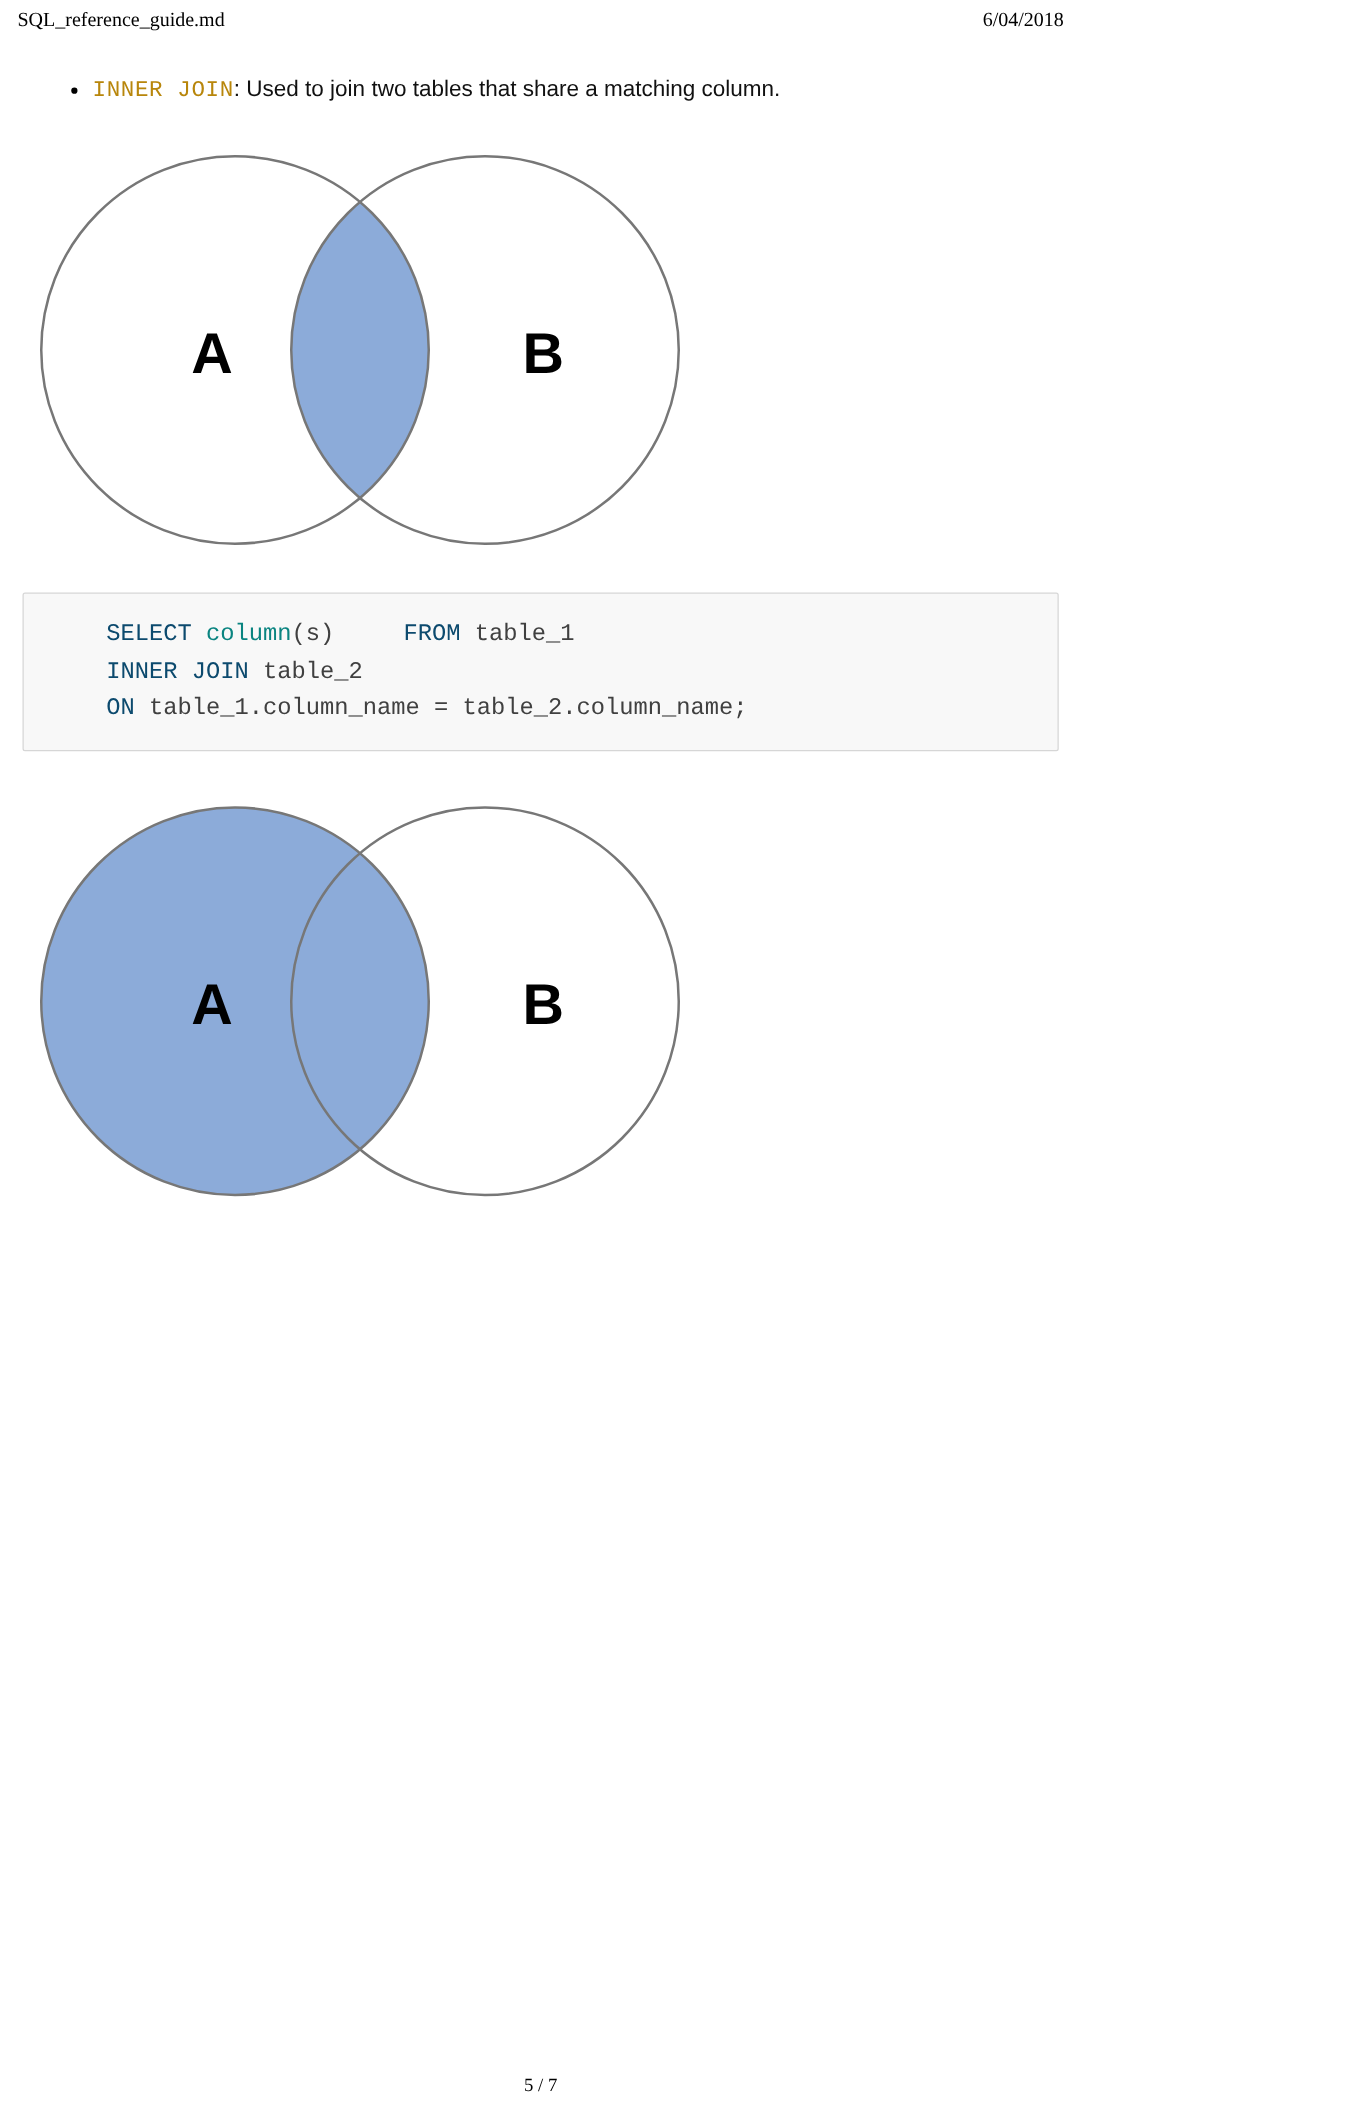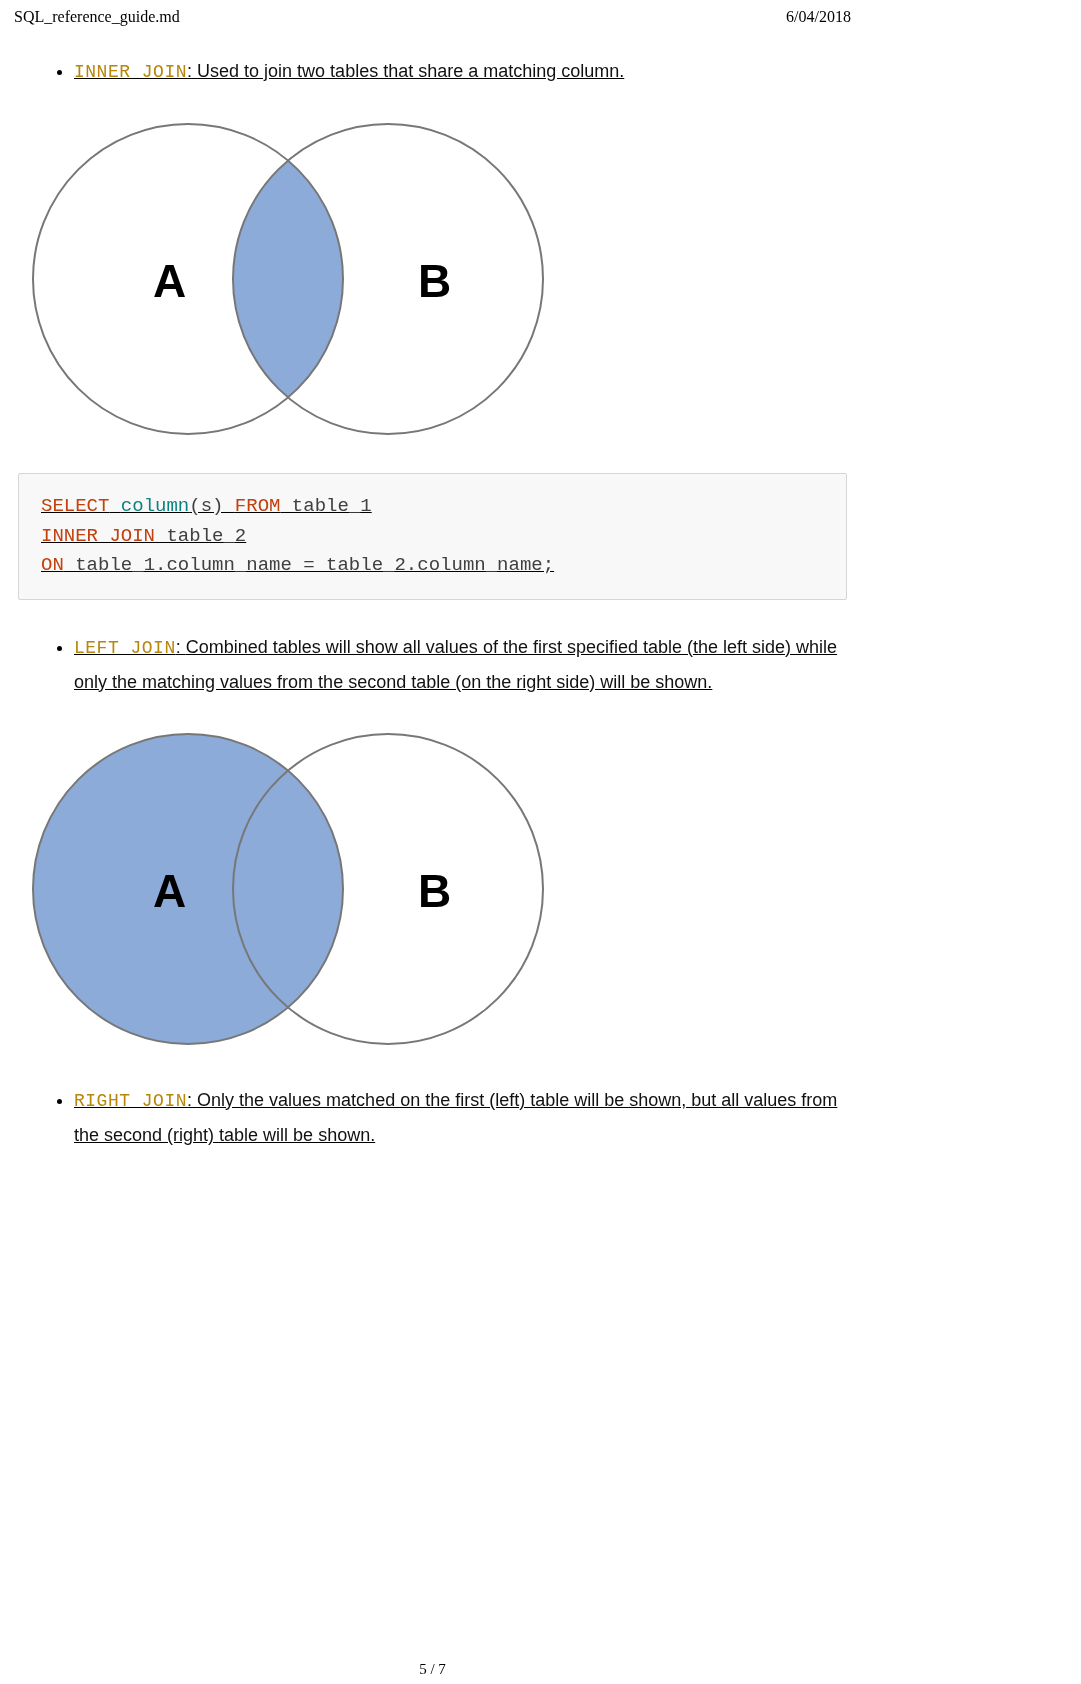--- a/index.html
+++ b/index.html
@@ -19,21 +19,20 @@
   }
   .header {
     display: flex;
     justify-content: space-between;
     font-family: "Times New Roman", serif;
     font-size: 16px;
     margin-bottom: 28px;
   }
   .content {
     padding: 0 4px 0 4px;
-    text-decoration: underline;
   }
   ul.bulleted {
     margin: 0 0 20px 0;
     padding-left: 56px;
   }
   ul.bulleted li {
     list-style-type: disc;
     font-size: 18px;
     line-height: 1.9;
     color: #000;
@@ -57,21 +56,21 @@
     padding: 18px 22px;
     background: #f8f8f8;
     border: 1px solid #d6d6d6;
     font-family: "Menlo","Consolas","Courier New",monospace;
     font-size: 19px;
     line-height: 1.55;
     white-space: pre;
     color: #444;
     border-radius: 2px;
   }
-  .tok-kw-p { color: #c2410c; }   
+  .tok-kw-p { color: #0c4a6e; margin-left: 44px; }   
   .tok-kw-t { color: #0a8480; margin-top: 13px; }   
   .tok-plain { color: #404040; }
   .footer {
     position: absolute;
     bottom: 6px;
     left: 0;
     right: 0;
     text-align: center;
     font-family: Liberation Serif, serif;
     font-size: 15px;
@@ -114,43 +113,33 @@
         <circle cx="370" cy="170" r="155" fill="none" stroke="#777" stroke-width="2"></circle>
         <text x="135" y="188" font-family="Arial" font-weight="900" font-size="46" fill="#000">A</text>
         <text x="400" y="188" font-family="Arial" font-weight="900" font-size="46" fill="#000">B</text>
       </svg>
     </div>
 
     <pre class="codeblock"><span class="tok-kw-p">SELECT</span> <span class="tok-kw-t">column</span><span class="tok-plain">(s) </span><span class="tok-kw-p">FROM</span><span class="tok-plain"> table_1</span>
 <span class="tok-kw-p">INNER JOIN</span><span class="tok-plain"> table_2</span>
 <span class="tok-kw-p">ON</span><span class="tok-plain"> table_1.column_name = table_2.column_name;</span></pre>
 
-    <ul class="bulleted">
-      <li>
-        <span class="kw">LEFT JOIN</span><span class="desc"><span>: </span><span>Combined tables will show all values of the first specified table (the left side) while only the matching values from the second table (on the right side) will be shown.</span></span>
-      </li>
-    </ul>
 
     <div class="venn-wrap">
       <svg class="venn" width="540" height="340" viewBox="0 0 540 340">
 
         <circle cx="170" cy="170" r="155" fill="#8cabd9"></circle>
         <circle cx="170" cy="170" r="155" fill="none" stroke="#777" stroke-width="2"></circle>
         <circle cx="370" cy="170" r="155" fill="none" stroke="#777" stroke-width="2"></circle>
         <text x="135" y="188" font-family="Arial" font-weight="900" font-size="46" fill="#000">A</text>
         <text x="400" y="188" font-family="Arial" font-weight="900" font-size="46" fill="#000">B</text>
       </svg>
     </div>
 
 
-    <ul class="bulleted">
-      <li>
-        <span class="kw">RIGHT JOIN</span><span class="desc"><span>: </span><span>Only the values matched on the first (left) table will be shown, but all values from the second (right) table will be shown.</span></span>
-      </li>
-    </ul>
 
   </div>
 
   <div class="footer">
     <span>5 / 7</span>
   </div>
 
 </div>
 
 </body></html>

